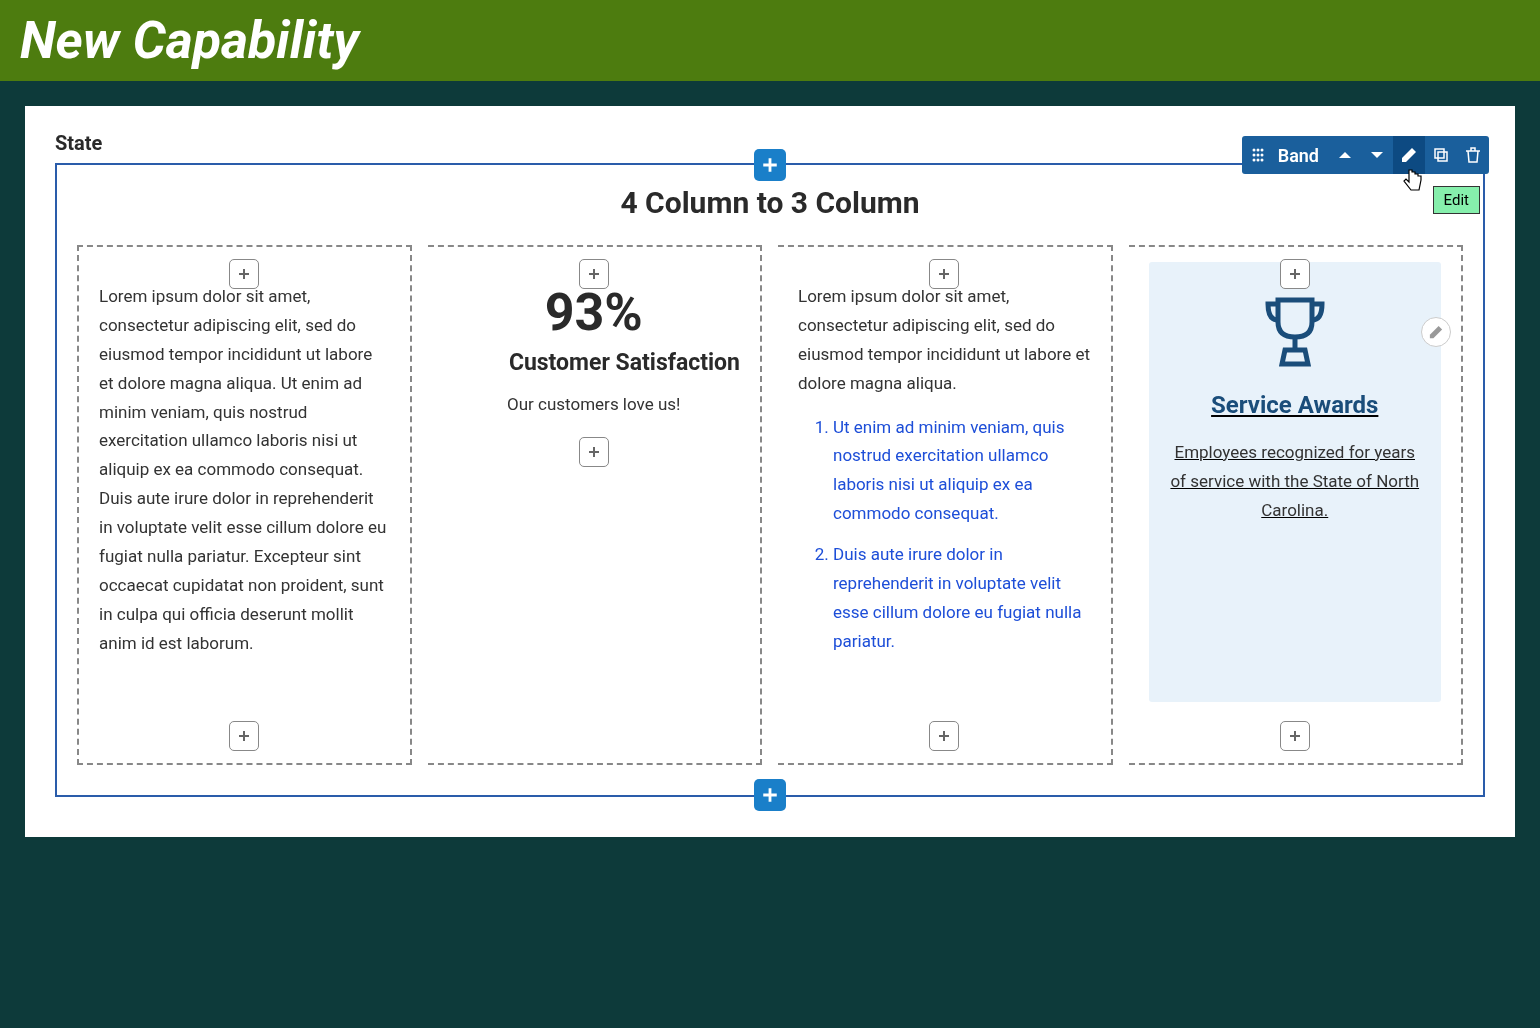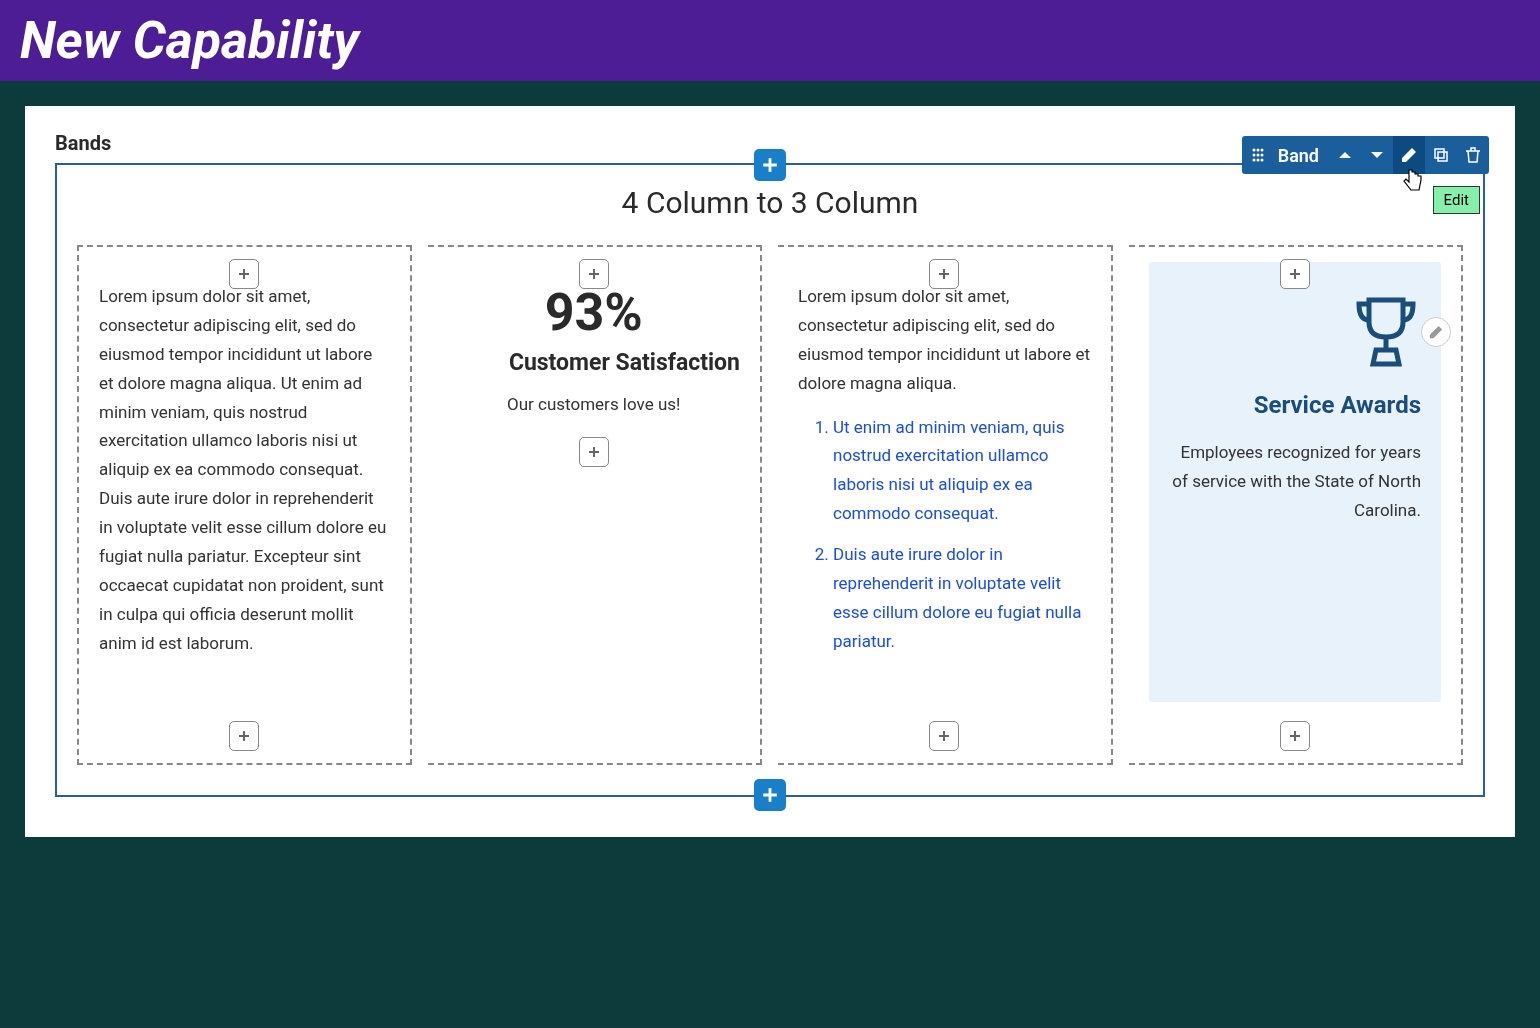--- a/index.html
+++ b/index.html
@@ -1,69 +1,69 @@
 <!DOCTYPE html>
 <html><head>
 <meta charset="utf-8">
 <style>
 * { box-sizing: border-box; margin: 0; padding: 0; }
 body { font-family: -apple-system, BlinkMacSystemFont, "Segoe UI", Roboto, sans-serif; background: #0d3a3a; }
-.header-banner { background: #4c1d95; padding: 10px 20px; }
+.header-banner { background: #4d7c0f; padding: 10px 20px; }
 .header-banner h1 { color: #fff; font-size: 52px; font-weight: 700; font-style: italic; }
 .canvas-wrap { padding: 25px; }
 .canvas { background: #fff; padding: 25px 30px 40px 30px; position: relative; }
 .section-label { font-weight: 700; font-size: 20px; color: #2a2a2a; margin-bottom: 8px; }
 .toolbar { position: absolute; top: 30px; right: 26px; background: #1a5f9c; display: flex; align-items: center; border-radius: 3px; z-index: 10; }
 .toolbar-btn { width: 32px; height: 38px; display: flex; align-items: center; justify-content: center; color: #fff; cursor: pointer; }
 .toolbar-btn.active { background: #0d4a82; }
 .toolbar-label { color: #fff; font-weight: 600; font-size: 18px; padding: 0 10px 0 4px; }
 .toolbar svg { width: 16px; height: 16px; fill: #fff; }
 .cursor-hand { position: absolute; top: 60px; right: 90px; z-index: 20; pointer-events: none; }
 .tooltip { position: absolute; top: 80px; right: 35px; background: #86efac; border: 1px solid #333; padding: 4px 10px; font-size: 15px; z-index: 15; }
 .band { border: 2px solid #2a5caa; position: relative; padding: 20px 20px 30px 20px; }
 .add-btn-top, .add-btn-bottom { position: absolute; left: 50%; transform: translateX(-50%); width: 32px; height: 32px; background: #1a7fc9; border-radius: 5px; display: flex; align-items: center; justify-content: center; cursor: pointer; z-index: 5; }
 .add-btn-top { top: -16px; }
 .add-btn-bottom { bottom: -16px; }
 .add-btn-top svg, .add-btn-bottom svg { width: 18px; height: 18px; fill: #fff; }
-.band-title { text-align: center; font-size: 30px; font-weight: 400; color: #2a2a2a; margin-bottom: 25px; }
+.band-title { text-align: center; font-size: 30px; font-weight: 700; color: #2a2a2a; margin-bottom: 25px; }
 .columns { display: grid; grid-template-columns: repeat(4, 1fr); gap: 16px; }
 .col { border: 2px dashed #888; padding: 35px 20px 45px 20px; position: relative; min-height: 520px; }
 .col + .col { border-left: none; }
 .col-add-top, .col-add-bottom { position: absolute; left: 50%; transform: translateX(-50%); width: 30px; height: 30px; background: #fff; border: 1.5px solid #888; border-radius: 5px; display: flex; align-items: center; justify-content: center; cursor: pointer; }
 .col-add-top { top: 12px; }
 .col-add-bottom { bottom: 12px; }
 .col-add-top svg, .col-add-bottom svg { width: 16px; height: 16px; stroke: #666; stroke-width: 2; fill: none; }
 .col p { font-size: 17px; line-height: 1.7; color: #333; }
 .stat-big { font-size: 52px; font-weight: 700; color: #2a2a2a; text-align: center; }
 .stat-label { font-size: 23px; font-weight: 700; text-align: right; color: #2a2a2a; margin-top: 5px; line-height: 1.3; }
 .stat-sub { font-size: 17px; text-align: center; color: #333; margin-top: 16px; }
 .col3-intro { font-size: 17px; line-height: 1.7; color: #333; margin-bottom: 15px; }
 .col ol { padding-left: 35px; margin-top: 10px; }
 .col ol li { font-size: 17px; line-height: 1.7; color: #1d4ed8; margin-bottom: 12px; padding-right: 5px; }
-.col4-inner { background: #e8f2fa; border-radius: 3px; padding: 30px 20px 40px 20px; text-align: right; position: relative; min-height: 440px; }
+.col4-inner { background: #e8f2fa; border-radius: 3px; padding: 30px 20px 40px 20px; text-align: center; position: relative; min-height: 440px; text-decoration: underline; }
 .col4-inner .edit-pencil { position: absolute; top: 55px; right: -10px; width: 30px; height: 30px; border: 1.5px solid #ccc; border-radius: 50%; background: #fff; display: flex; align-items: center; justify-content: center; cursor: pointer; }
 .col4-inner .edit-pencil svg { width: 14px; height: 14px; fill: #999; }
 .trophy-icon { margin: 0 auto 15px auto; }
 .trophy-icon svg { width: 70px; height: 80px; fill: none; stroke: #1a4d7a; stroke-width: 5; }
 .card-title { font-size: 24px; font-weight: 700; color: #1a4d7a; line-height: 1.2; }
 .card-body { font-size: 17px; color: #333; line-height: 1.7; margin-top: 18px; }
 .col4 { padding-top: 15px; padding-bottom: 45px; }
 .col4 .col-add-top { top: 12px; z-index: 3; }
 .col2 .col-add-bottom { top: 190px; bottom: auto; }
 </style>
 </head>
 <body>
 
 <div class="header-banner">
   <h1>New Capability</h1>
 </div>
 
 <div class="canvas-wrap">
   <div class="canvas">
-    <div class="section-label">Bands</div>
+    <div class="section-label">State</div>
 
     <div class="toolbar">
       <div class="toolbar-btn">
         <svg viewBox="0 0 16 16">
             <circle cx="4" cy="3" r="1.5"></circle>
             <circle cx="8" cy="3" r="1.5"></circle>
             <circle cx="12" cy="3" r="1.5"></circle>
             <circle cx="4" cy="8" r="1.5"></circle>
             <circle cx="8" cy="8" r="1.5"></circle>
             <circle cx="12" cy="8" r="1.5"></circle>

